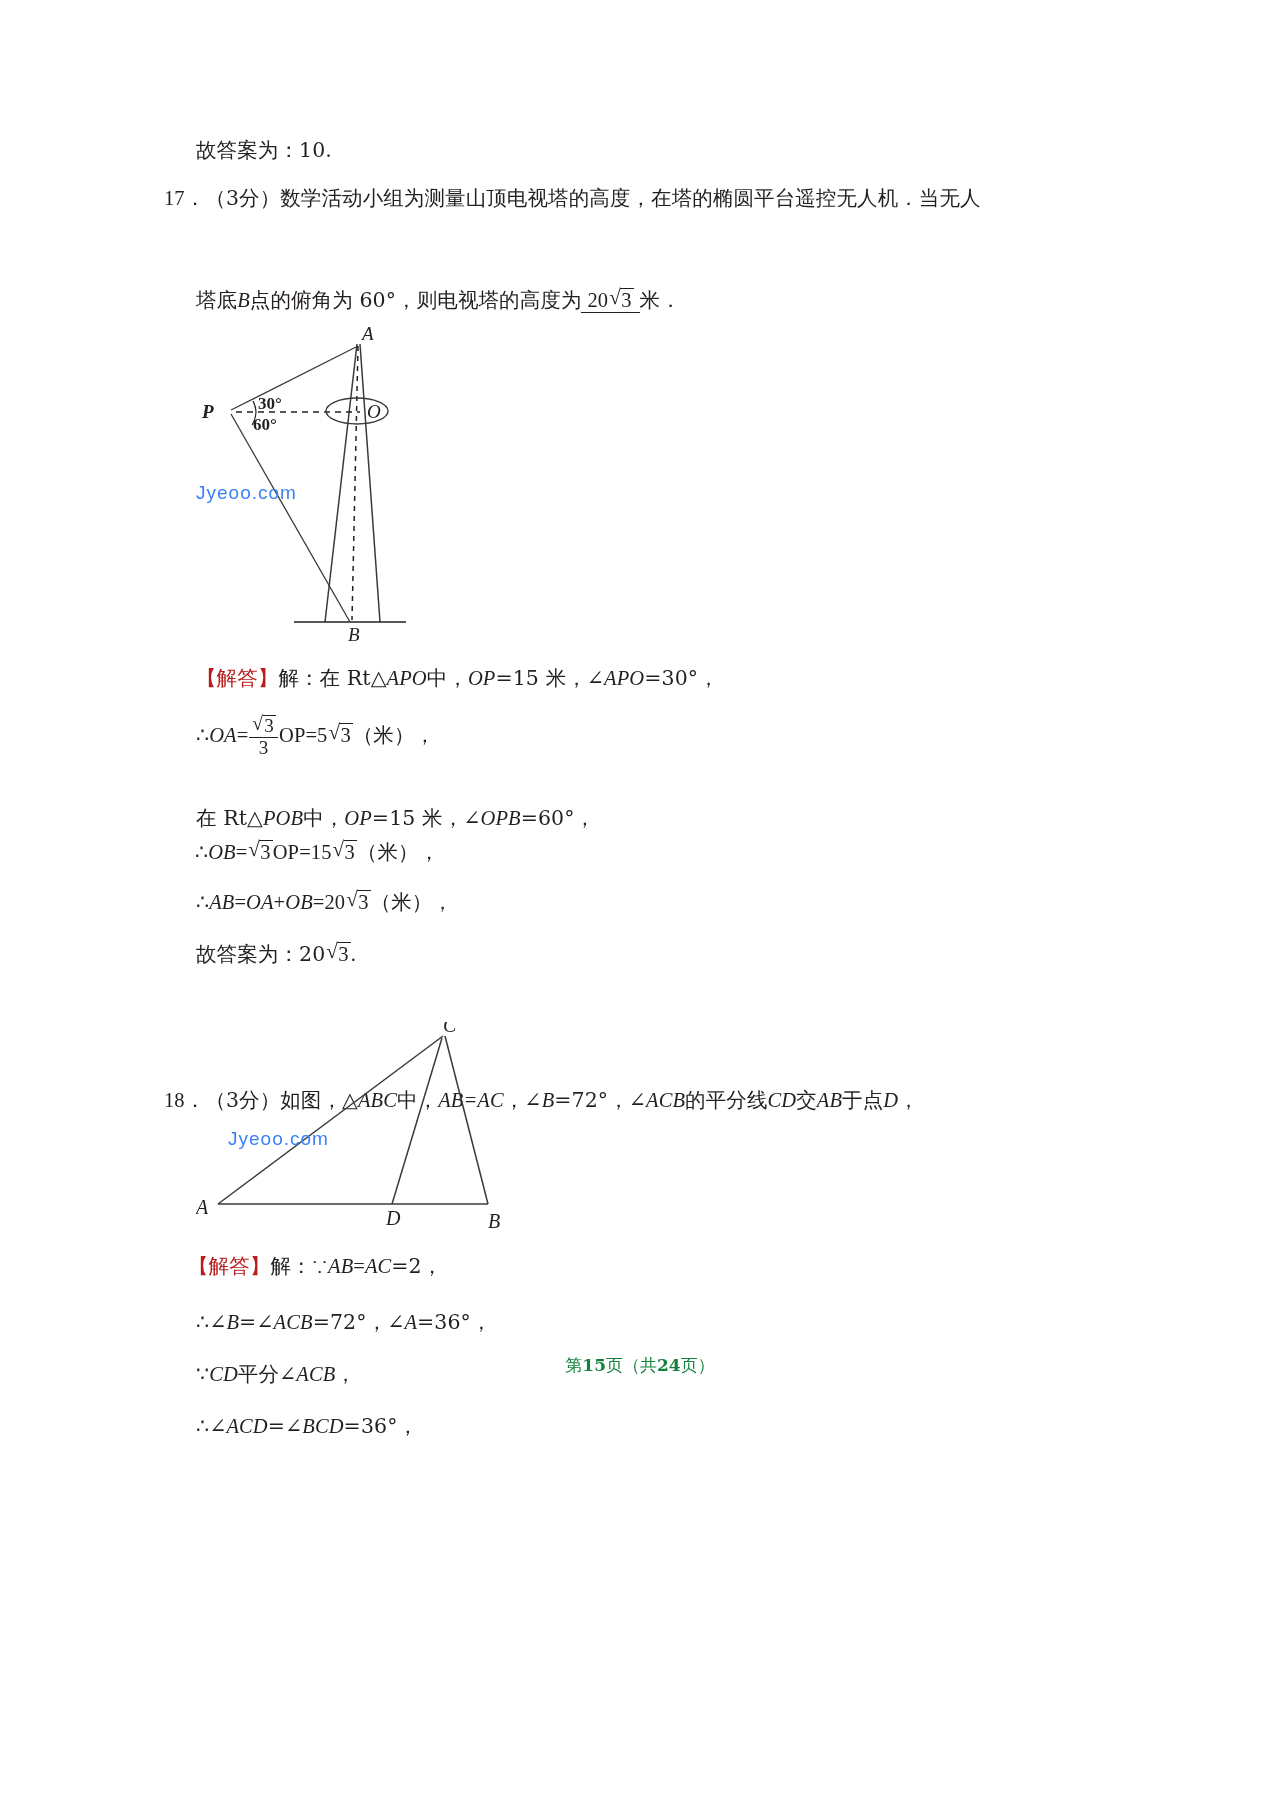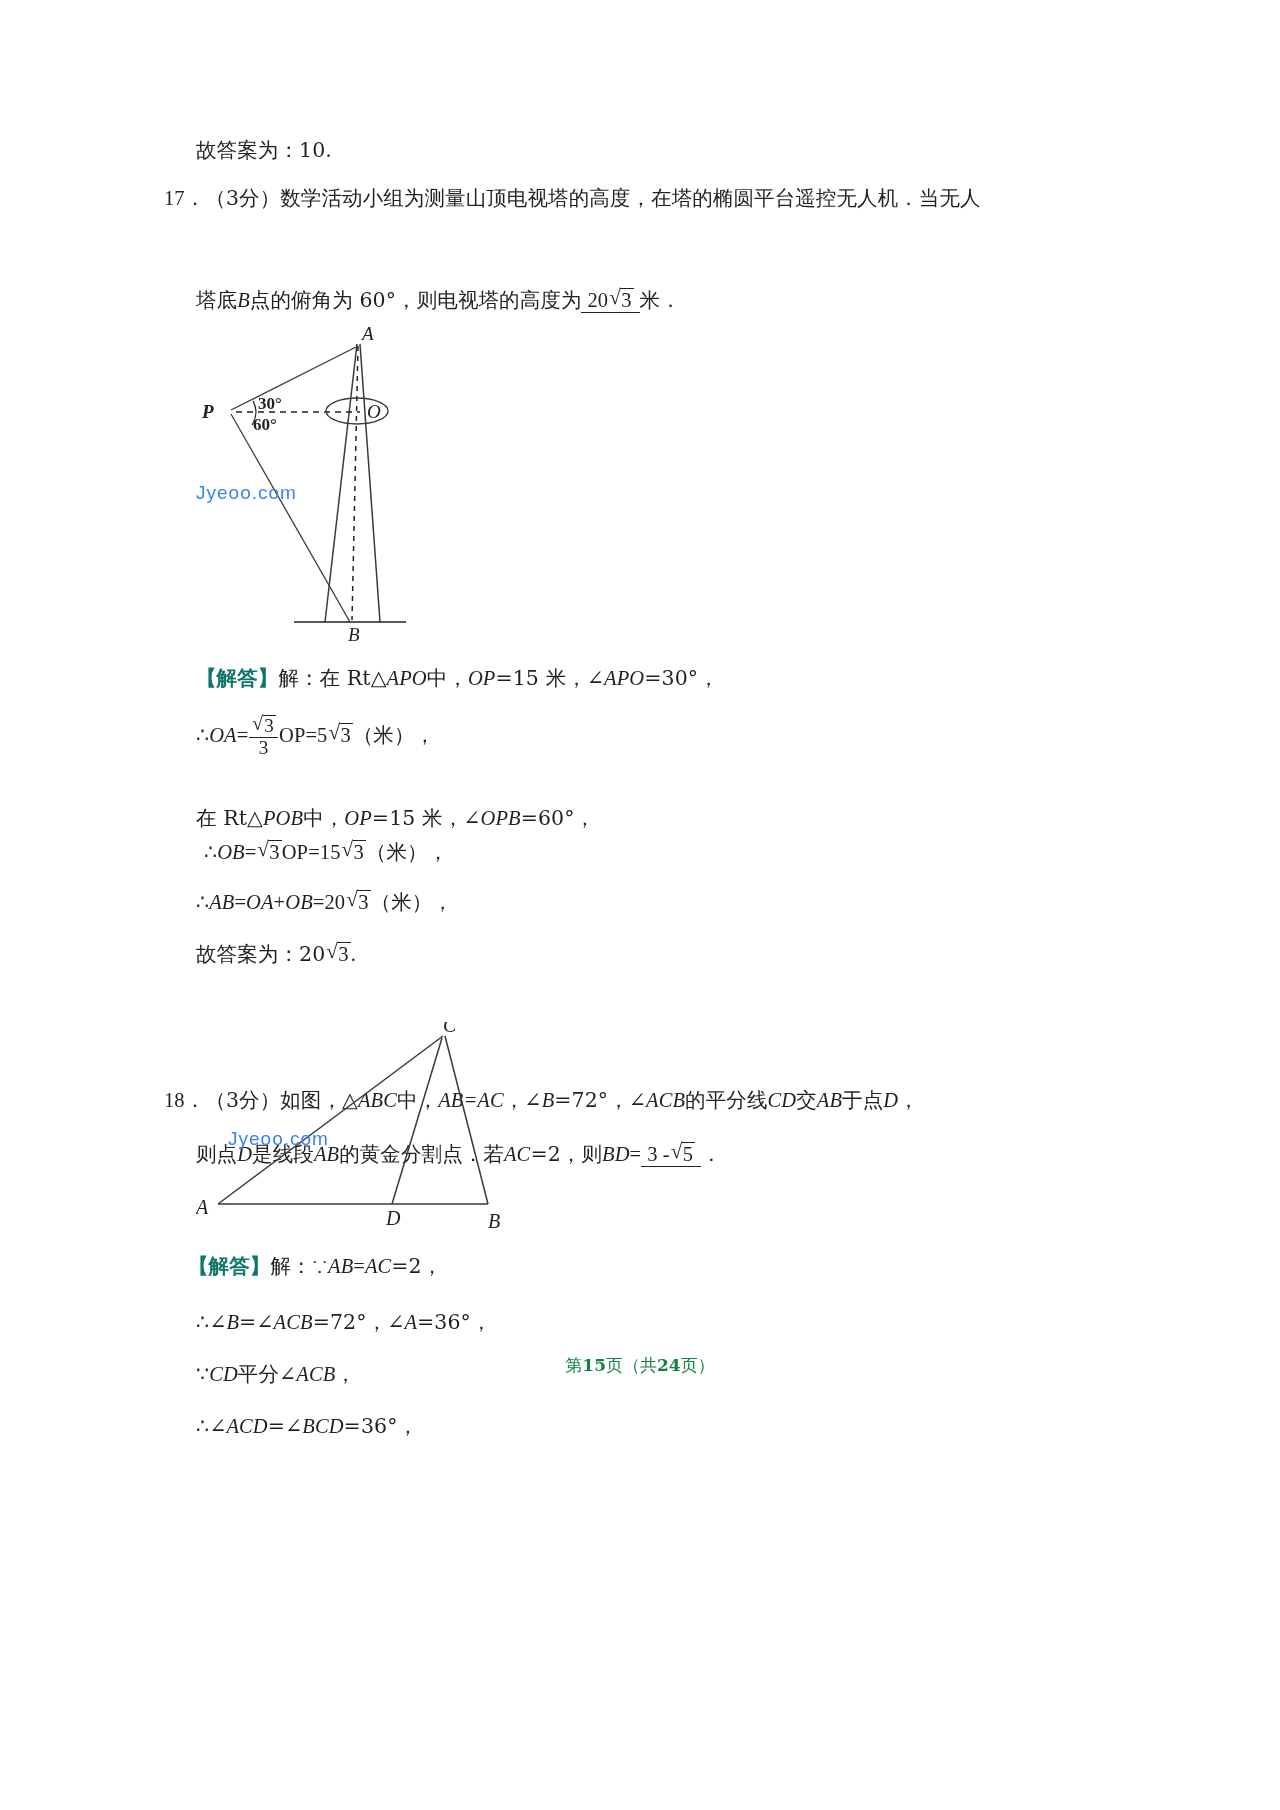--- a/index.html
+++ b/index.html
@@ -25,21 +25,21 @@
     position: absolute;
     font-size: 20.5px;
     line-height: 1.0;
     white-space: nowrap;
     letter-spacing: 0.1px;
   }
   .cjk { font-family: "DejaVu Serif", "Liberation Serif", serif; }
   .ital { font-style: italic; font-family: "Liberation Serif", serif; }
   .rm  { font-style: normal; font-family: "Liberation Serif", serif; }
 
-  .blue { color: #0f766e; font-weight: bold; }
+  .blue { color: #b91c1c; font-weight: normal; }
 
   
   .blank {
     border-bottom: 1.4px solid #231f20;
     padding: 0 6px 1px 6px;
     display: inline-block;
   }
 
   
   .sqrt {
@@ -153,39 +153,36 @@
   </div>
 
   <div class="line" style="left:196px; top:716px;">
     <span class="cjk">∴</span><span class="ital">OA</span><span class="rm">=</span><span class="frac"><span class="num"><span class="sqrt"><span class="rad">3</span></span></span><span class="den">3</span></span><span class="rm">OP</span><span class="rm">=5</span><span class="sqrt"><span class="rad">3</span></span><span class="cjk">（米），</span>
   </div>
 
   <div class="line" style="left:196px; top:808px;">
     <span class="cjk">在 Rt△</span><span class="ital">POB</span><span class="cjk">中，</span><span class="ital">OP</span><span class="cjk">=15 米，∠</span><span class="ital">OPB</span><span class="cjk">=60°，</span>
   </div>
 
-  <div class="line" style="left:204px; top:840px;">
+  <div class="line" style="left:195px; top:840px;">
     <span class="cjk">∴</span><span class="ital">OB</span><span class="rm">=</span><span class="sqrt"><span class="rad">3</span></span><span class="rm">OP</span><span class="rm">=15</span><span class="sqrt"><span class="rad">3</span></span><span class="cjk">（米），</span>
   </div>
 
   <div class="line" style="left:196px; top:890px;">
     <span class="cjk">∴</span><span class="ital">AB</span><span class="rm">=</span><span class="ital">OA</span><span class="rm">+</span><span class="ital">OB</span><span class="rm">=20</span><span class="sqrt"><span class="rad">3</span></span><span class="cjk">（米），</span>
   </div>
 
   <div class="line" style="left:196px; top:942px;">
     <span class="cjk">故答案为：20</span><span class="sqrt"><span class="rad">3</span></span><span class="rm">.</span>
   </div>
 
   <div class="line" style="left:164px; top:1090px;">
     <span class="rm">18</span><span class="rm">．</span><span class="cjk">（3分）</span><span class="cjk">如图，△</span><span class="ital">ABC</span><span class="cjk">中，</span><span class="ital">AB=AC</span><span class="cjk">，∠</span><span class="ital">B</span><span class="cjk">=72°，∠</span><span class="ital">ACB</span><span class="cjk">的平分线</span><span class="ital">CD</span><span class="cjk">交</span><span class="ital">AB</span><span class="cjk">于点</span><span class="ital">D</span><span class="cjk">，</span>
   </div>
 
-  <div class="line" style="left:196px; top:1142px;">
-    <span class="cjk">则点</span><span class="ital">D</span><span class="cjk">是线段</span><span class="ital">AB</span><span class="cjk">的黄金分割点．若</span><span class="ital">AC</span><span class="cjk">=2，则</span><span class="ital">BD</span><span class="rm">=</span><span class="blank"><span class="rm">3 -</span><span class="sqrt"><span class="rad">5</span></span></span><span class="cjk">．</span>
-  </div>
 
   <div class="figure" style="left:196px; top:1022px;">
     <svg width="520" height="210" viewBox="0 0 520 210">
 
       <line x1="22" y1="182" x2="292" y2="182" stroke="#3a3a3a" stroke-width="1.7"></line>
 
       <line x1="22" y1="182" x2="247" y2="14" stroke="#3a3a3a" stroke-width="1.5"></line>
 
       <line x1="249" y1="14" x2="292" y2="182" stroke="#3a3a3a" stroke-width="1.5"></line>
 

